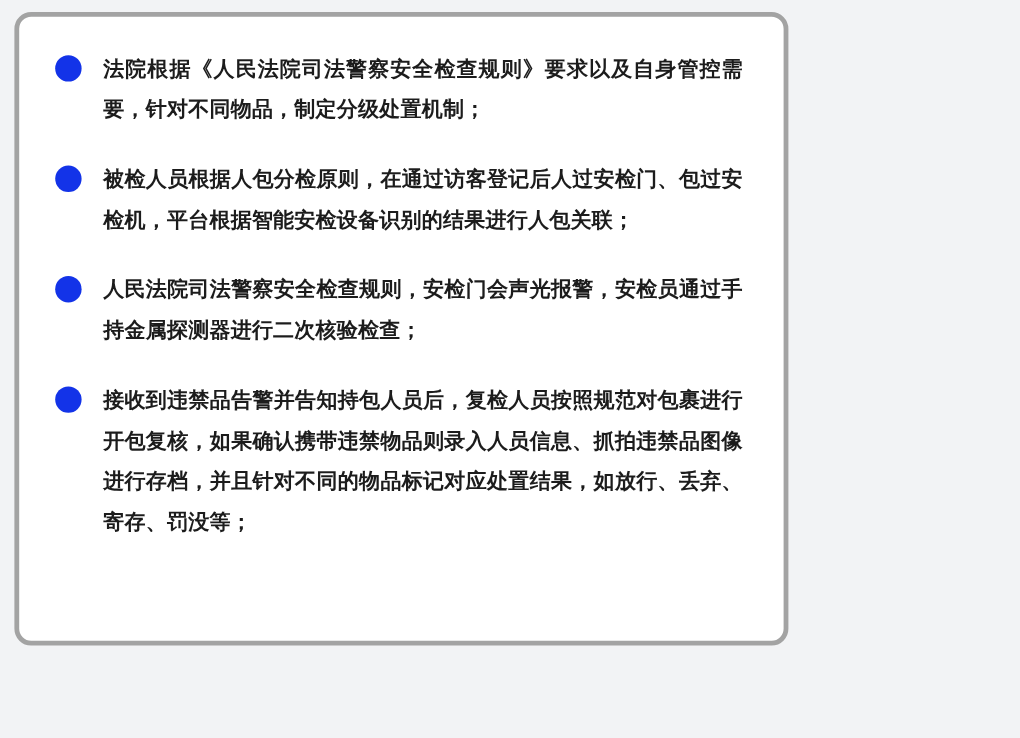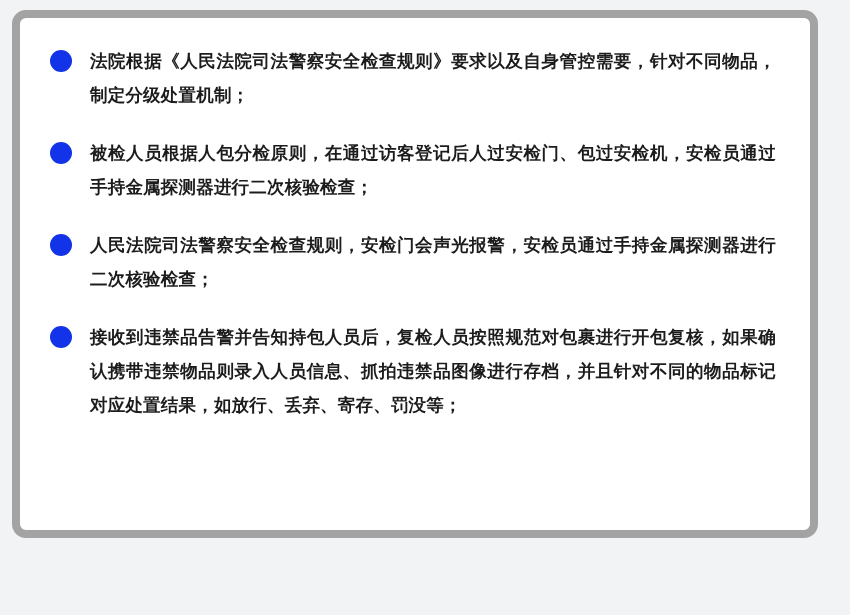--- a/index.html
+++ b/index.html
@@ -10,25 +10,25 @@
     width: 850px;
     height: 615px;
     background: #f2f3f5;
     font-family: "Liberation Sans", "DejaVu Sans", sans-serif;
     overflow: hidden;
   }
   .card {
     position: absolute;
     left: 12px;
     top: 10px;
-    width: 806px;
+    width: 645px;
     height: 528px;
     box-sizing: border-box;
     background: #ffffff;
-    border: 8px solid #a3a3a3;
+    border: 4px solid #a3a3a3;
     border-radius: 14px;
     padding: 26px 34px 20px 30px;
   }
   .list {
     display: block;
   }
   .item {
     display: flex;
     align-items: flex-start;
     margin-bottom: 24px;
@@ -61,21 +61,21 @@
 <div class="card">
   <div class="list">
 
     <div class="item">
       <span class="bullet"></span>
       <div class="text">法院根据《人民法院司法警察安全检查规则》要求以及自身管控需要，针对不同物品，制定分级处置机制；</div>
     </div>
 
     <div class="item">
       <span class="bullet"></span>
-      <div class="text">被检人员根据人包分检原则，在通过访客登记后人过安检门、包过安检机，安检员通过手持金属探测器进行二次核验检查；</div>
+      <div class="text">被检人员根据人包分检原则，在通过访客登记后人过安检门、包过安检机，平台根据智能安检设备识别的结果进行人包关联；</div>
     </div>
 
     <div class="item">
       <span class="bullet"></span>
       <div class="text">人民法院司法警察安全检查规则，安检门会声光报警，安检员通过手持金属探测器进行二次核验检查；</div>
     </div>
 
 
     <div class="item">
       <span class="bullet"></span>

